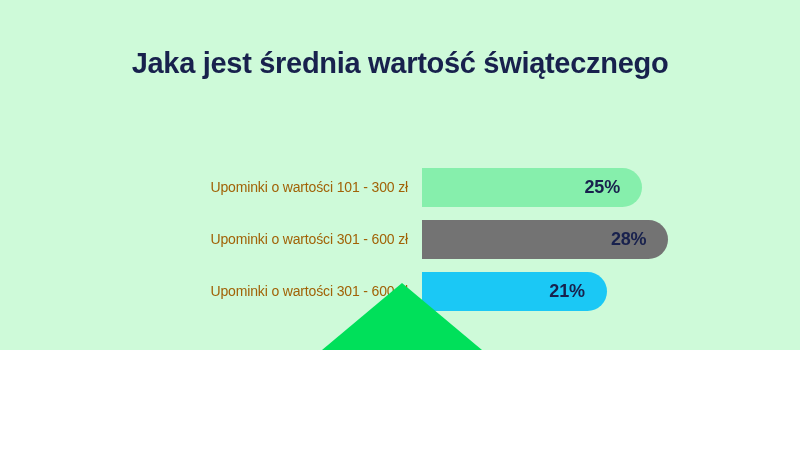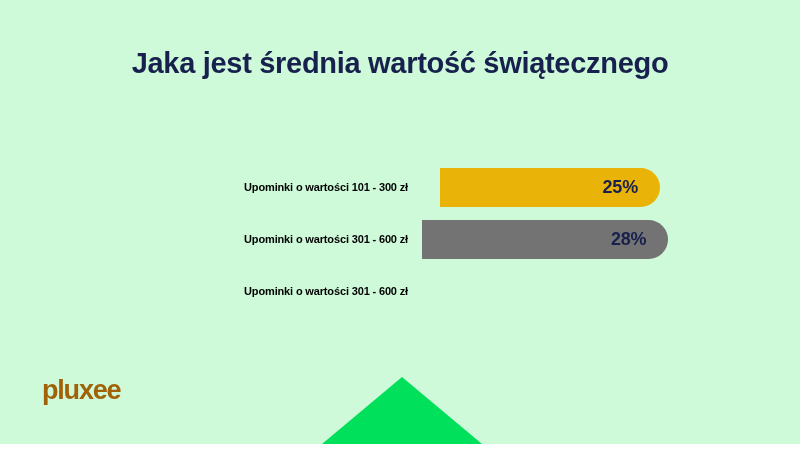--- a/index.html
+++ b/index.html
@@ -8,21 +8,21 @@
   }
   body {
     width: 800px;
     height: 450px;
     overflow: hidden;
     font-family: "Liberation Sans", sans-serif;
   }
   #infographic {
     position: relative;
     width: 800px;
-    height: 444px;
+    height: 350px;
     background: #CEFAD9;
     overflow: hidden;
   }
 
   
   #chart-title {
     position: absolute;
     top: 44px;
     left: 60px;
     width: 680px;
@@ -52,23 +52,23 @@
   .bar-row:last-child {
     margin-bottom: 0;
   }
   .bar-label {
     position: absolute;
     right: 392px;
     top: 0;
     height: 39px;
     line-height: 39px;
     white-space: nowrap;
-    color: #000000;
-    font-size: 11px;
-    font-weight: bold;
+    color: #a16207;
+    font-size: 14px;
+    font-weight: normal;
     letter-spacing: -0.15px;
   }
   .bar-track {
     position: absolute;
     left: 422px;
     top: 0;
     height: 39px;
   }
   .bar-fill {
     height: 39px;
@@ -118,37 +118,42 @@
 
   <div id="chart-title">
     <span class="title-line">Jaka jest średnia wartość świątecznego</span>
   </div>
 
   <div id="chart-area">
 
     <div class="bar-row">
       <div class="bar-label">Upominki o wartości 101 - 300 zł</div>
       <div class="bar-track">
-        <div class="bar-fill" style="width: 220px; background: #eab308; margin-left: 18px;">
+        <div class="bar-fill" style="width: 220px; background: #86efac;">
           <span class="bar-value">25%</span>
         </div>
       </div>
     </div>
 
     <div class="bar-row">
       <div class="bar-label">Upominki o wartości 301 - 600 zł</div>
       <div class="bar-track">
         <div class="bar-fill" style="width: 246.4px; background: #737373;">
           <span class="bar-value">28%</span>
         </div>
       </div>
     </div>
 
     <div class="bar-row">
       <div class="bar-label">Upominki o wartości 301 - 600 zł</div>
+      <div class="bar-track">
+        <div class="bar-fill" style="width: 184.8px; background: rgb(27, 200, 245);">
+          <span class="bar-value">21%</span>
+        </div>
+      </div>
     </div>
 
   </div>
 
   <div id="brand-logo">pluxee</div>
 
   <div id="decor-triangle" style="border-bottom-color: rgb(0, 224, 90);"></div>
 
 </div>
 

